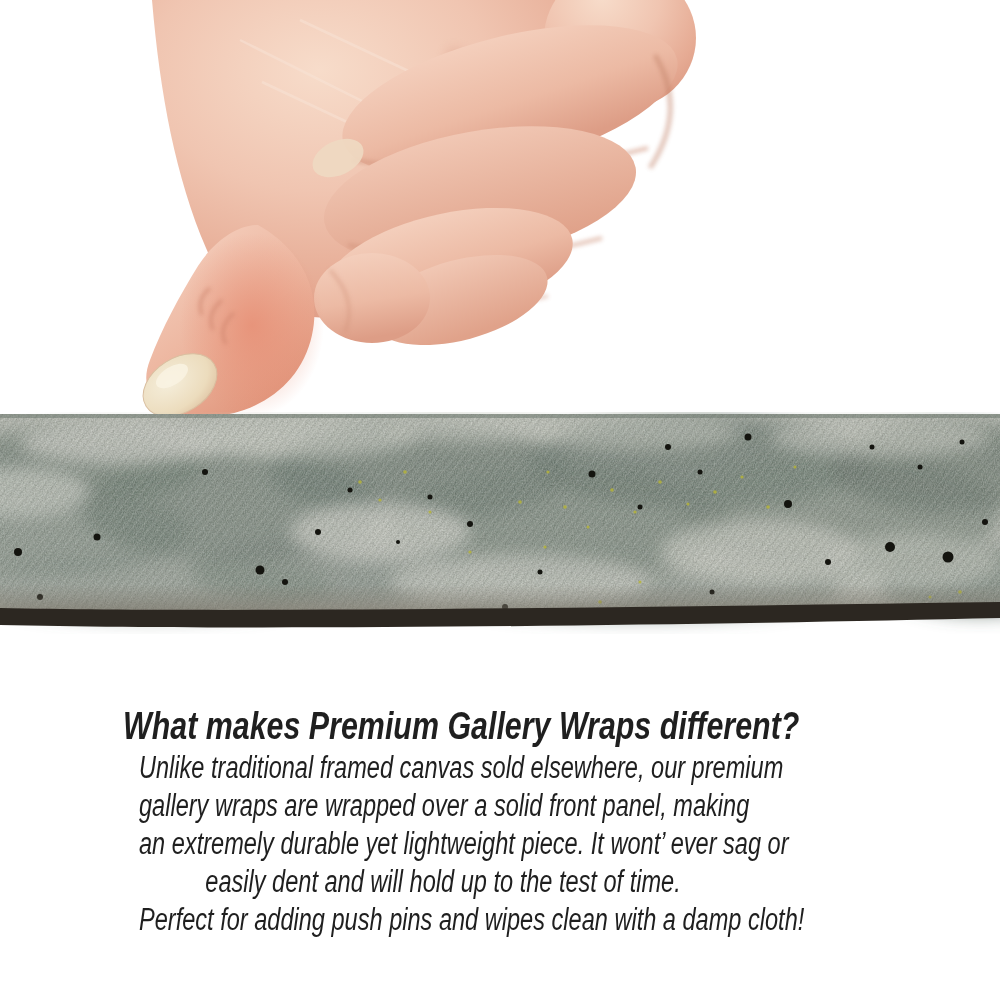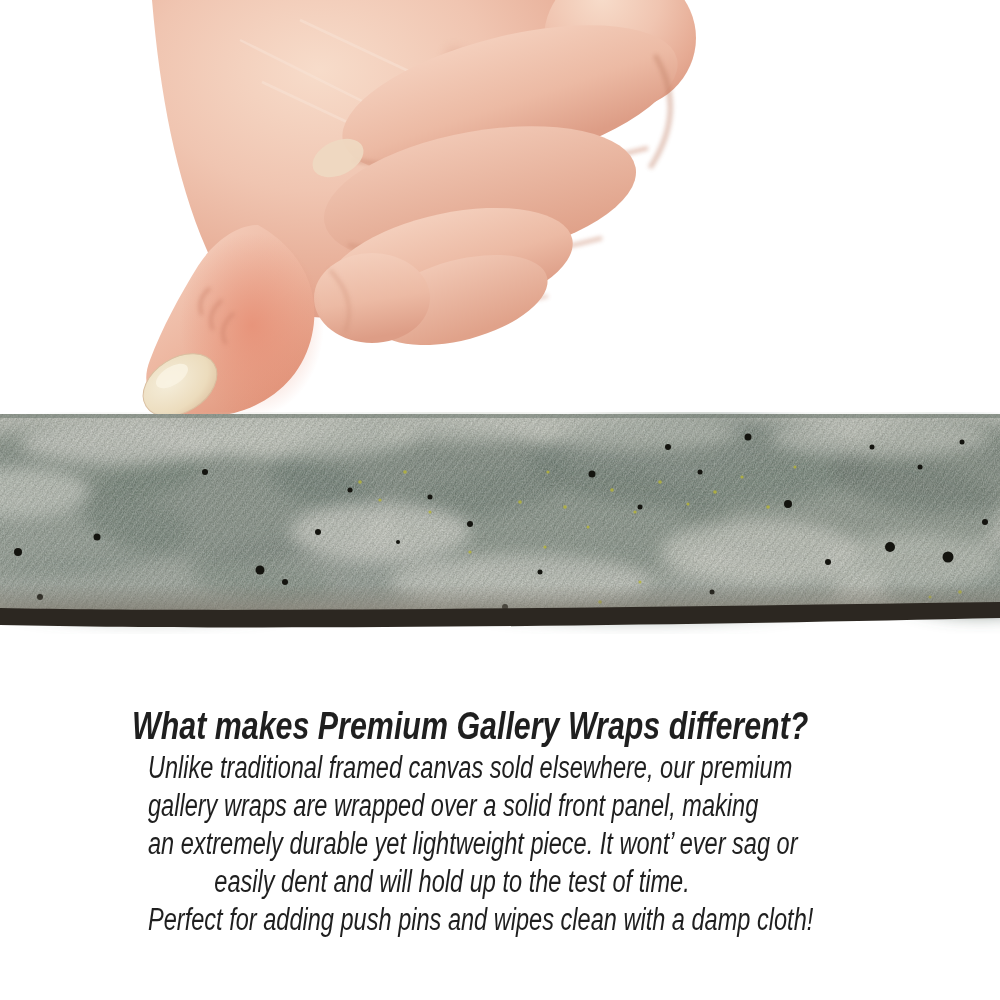--- a/index.html
+++ b/index.html
@@ -14,21 +14,21 @@
 
   .hand-wrap {
     position: absolute; top: 0; left: 0;
     width: 1000px; height: 420px;
   }
   .strip-wrap {
     position: absolute; top: 412px; left: 0;
     width: 1000px; height: 222px;
   }
   .info {
-    position: absolute; top: 703px; left: 16px;
+    position: absolute; top: 703px; left: 7px;
     width: 800px;
     text-align: center;
     color: #1f1f1f;
     padding-left: 36px;
   }
   .info .headline {
     font-size: 38px;
     line-height: 46px;
     font-style: italic;
     font-weight: 700;

